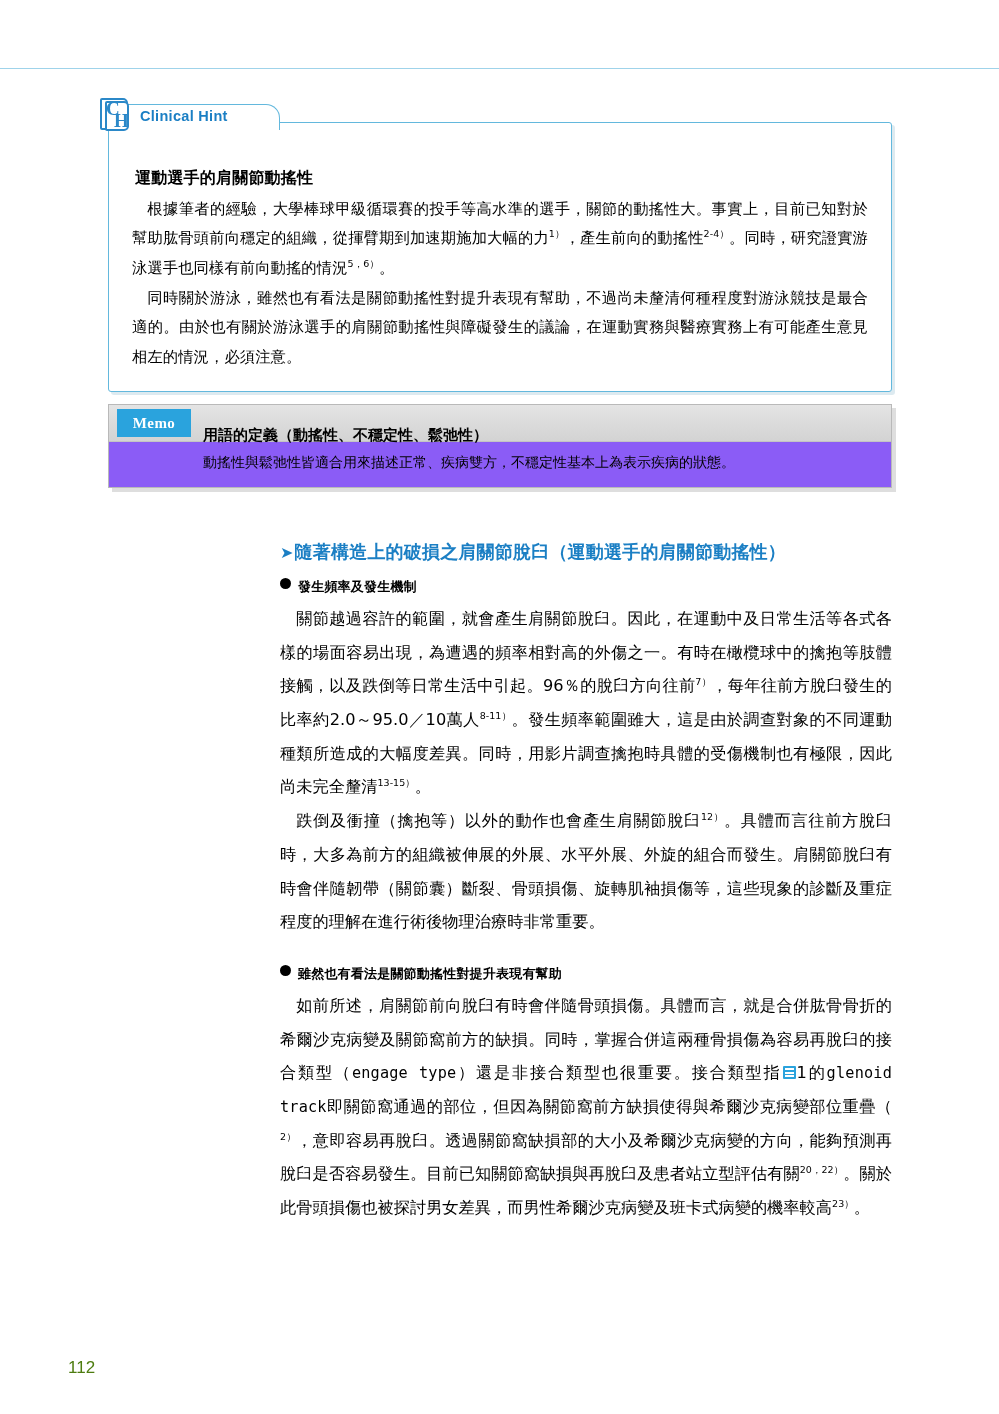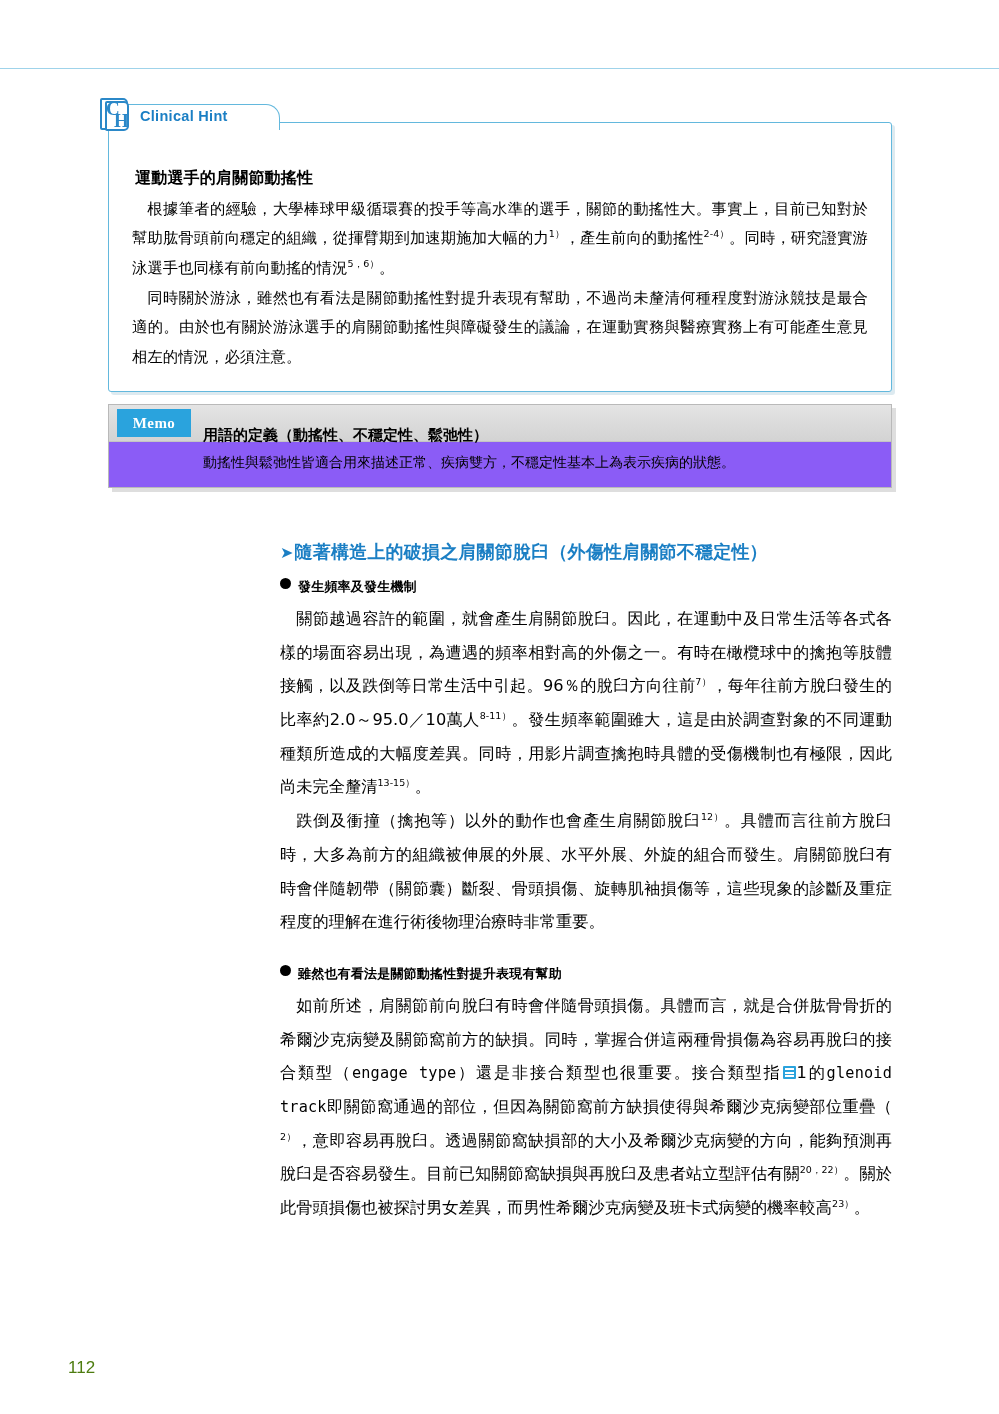--- a/index.html
+++ b/index.html
@@ -284,21 +284,21 @@
   <div class="memo-wrap">
     <div class="memo-head">
       <div class="memo-badge">Memo</div>
       <div class="memo-head-title">用語的定義（動搖性、不穩定性、鬆弛性）</div>
     </div>
     <div class="memo-body">動搖性與鬆弛性皆適合用來描述正常、疾病雙方，不穩定性基本上為表示疾病的狀態。</div>
   </div>
 
   <div class="content">
     <h2 class="sec-head">
-      <span class="arrow">➤</span><span>隨著構造上的破損之肩關節脫臼（外傷性肩關節不穩定性）</span>
+      <span class="arrow">➤</span><span>隨著構造上的破損之肩關節脫臼（運動選手的肩關節動搖性）</span>
     </h2>
 
     <h3 class="sub-head">
       <span class="bullet"></span><span>發生頻率及發生機制</span>
     </h3>
     <p class="body">關節越過容許的範圍，就會產生肩關節脫臼。因此，在運動中及日常生活等各式各樣的場面容易出現，為遭遇的頻率相對高的外傷之一。有時在橄欖球中的擒抱等肢體接觸，以及跌倒等日常生活中引起。96％的脫臼方向往前<sup>7）</sup>，每年往前方脫臼發生的比率約2.0～95.0／10萬人<sup>8-11）</sup>。發生頻率範圍雖大，這是由於調查對象的不同運動種類所造成的大幅度差異。同時，用影片調查擒抱時具體的受傷機制也有極限，因此尚未完全釐清<sup>13-15）</sup>。</p>
     <p class="body">跌倒及衝撞（擒抱等）以外的動作也會產生肩關節脫臼<sup>12）</sup>。具體而言往前方脫臼時，大多為前方的組織被伸展的外展、水平外展、外旋的組合而發生。肩關節脫臼有時會伴隨韌帶（關節囊）斷裂、骨頭損傷、旋轉肌袖損傷等，這些現象的診斷及重症程度的理解在進行術後物理治療時非常重要。</p>
 
     <div class="gap"></div>
 

